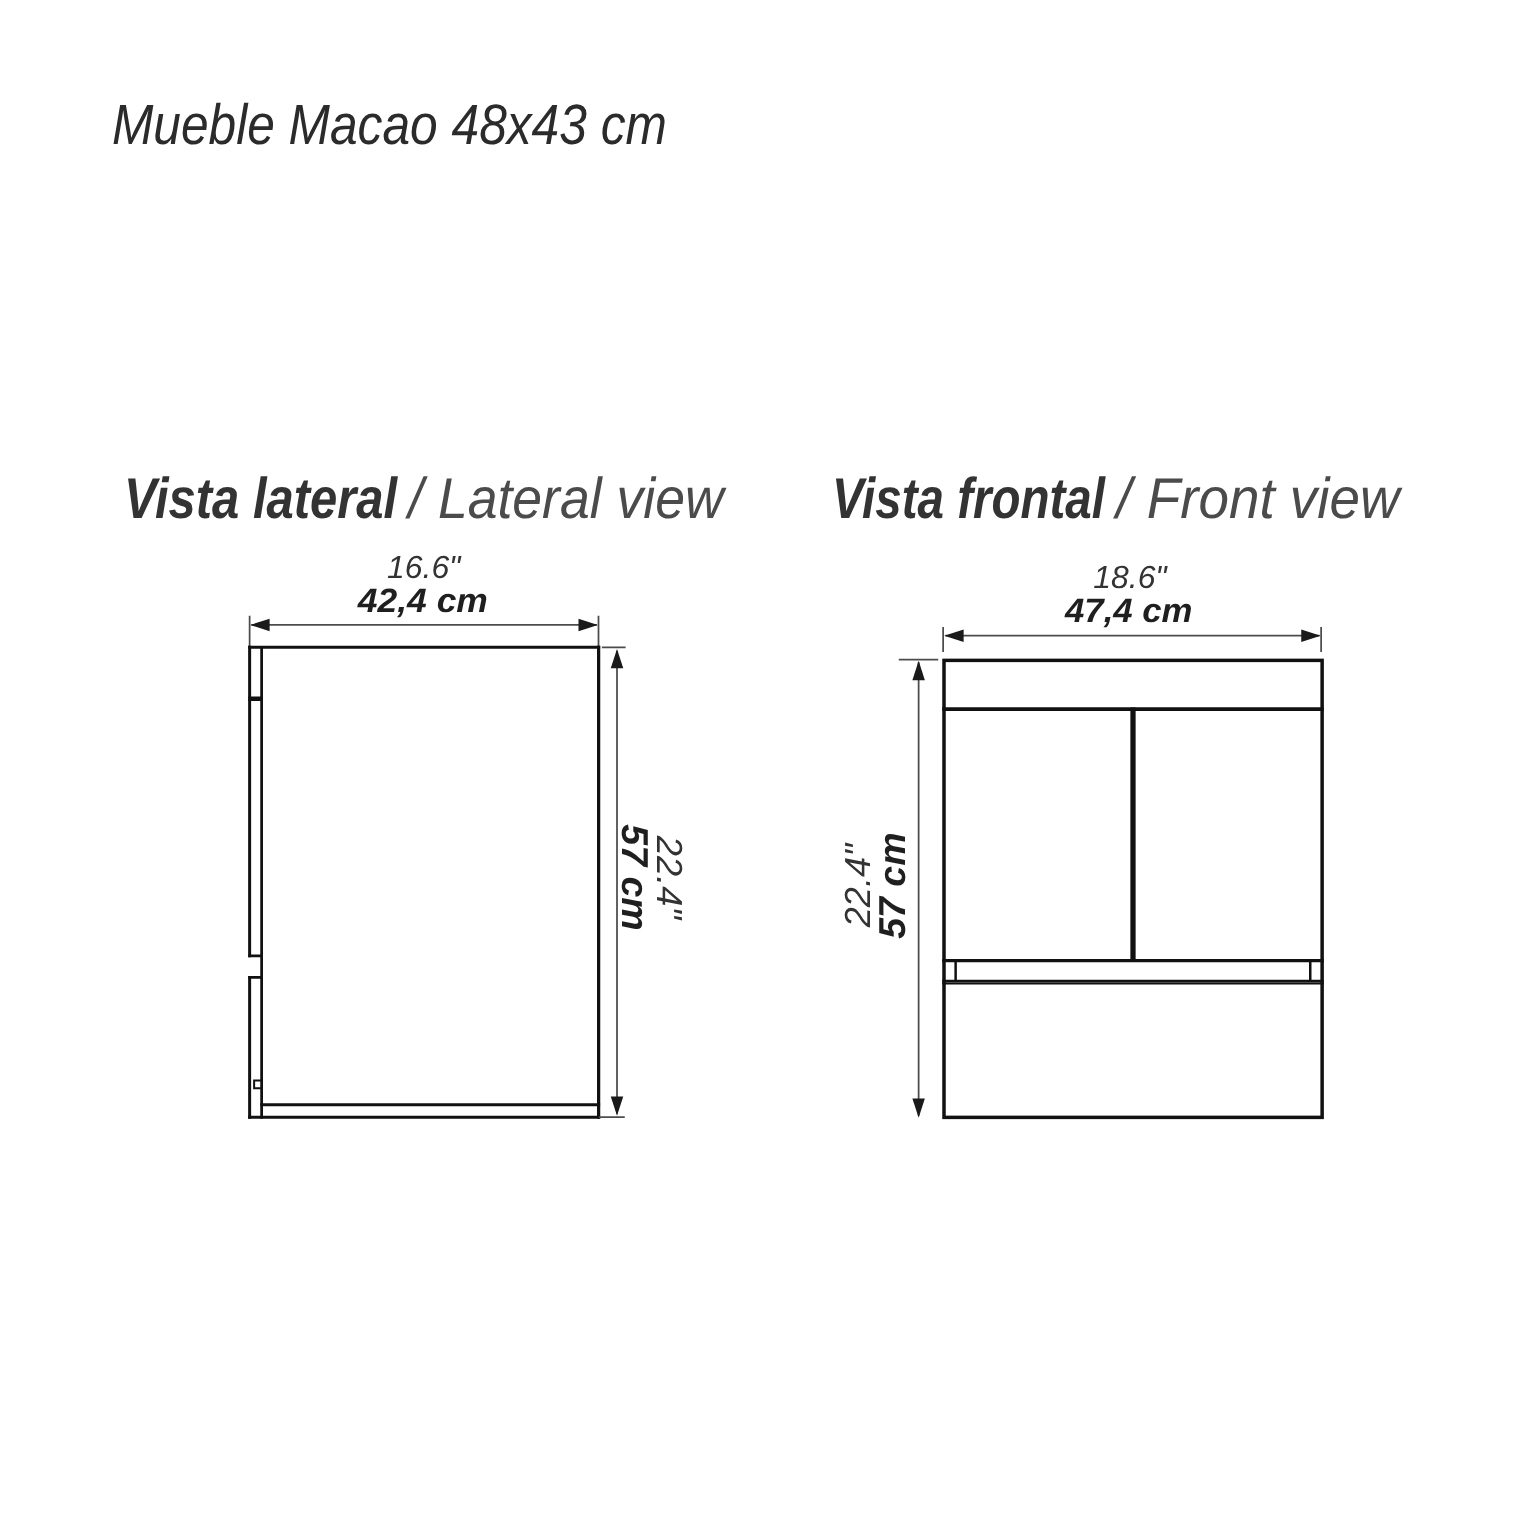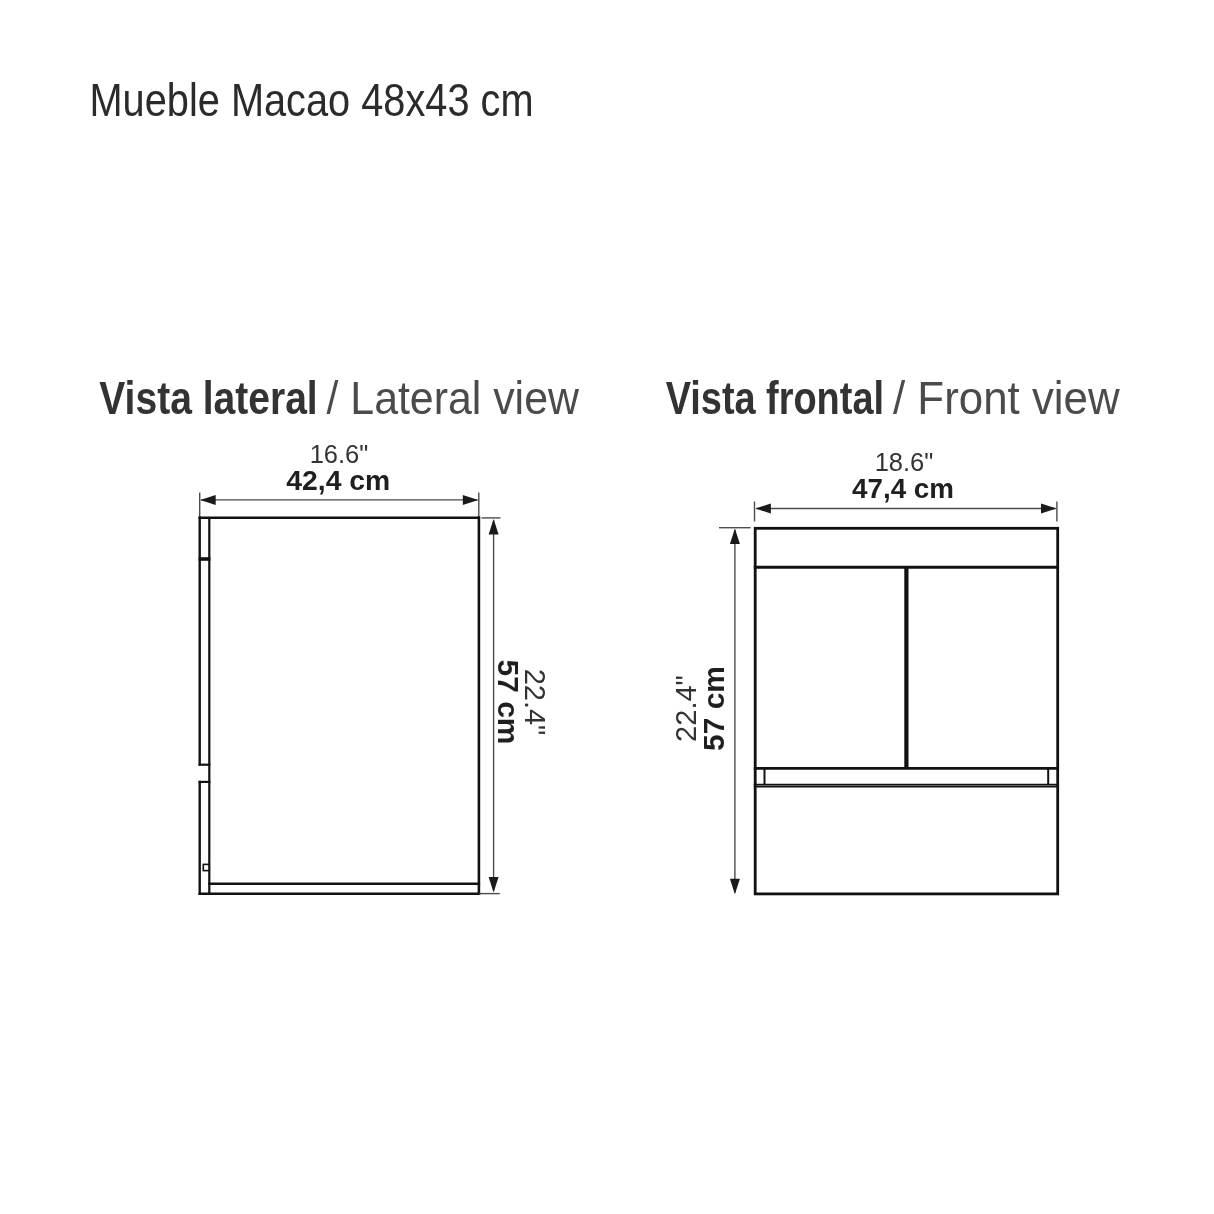--- a/index.html
+++ b/index.html
@@ -1,16 +1,16 @@
 <!DOCTYPE html>
 <html><head>
 <meta charset="utf-8">
 <style>
   html,body{margin:0;padding:0;background:#ffffff;}
-  .page{width:1214px;height:1214px;position:relative;background:#fff;overflow:hidden;}
+  .page{width:1214px;height:1214px;position:relative;background:#fff;overflow:hidden;font-style:italic;}
   text{font-family:"Liberation Sans", sans-serif;}
 </style>
 </head>
 <body>
 <div class="page">
 <svg width="1214" height="1214" viewBox="0 0 1214 1214" style="filter:blur(0.45px)">
 
   <rect x="0" y="0" width="1214" height="1214" fill="#ffffff"></rect>
 
   <text x="89.5" y="115.6" font-size="45.5" fill="#2b2b2b" textLength="444" lengthAdjust="spacingAndGlyphs">Mueble Macao 48x43 cm</text>

